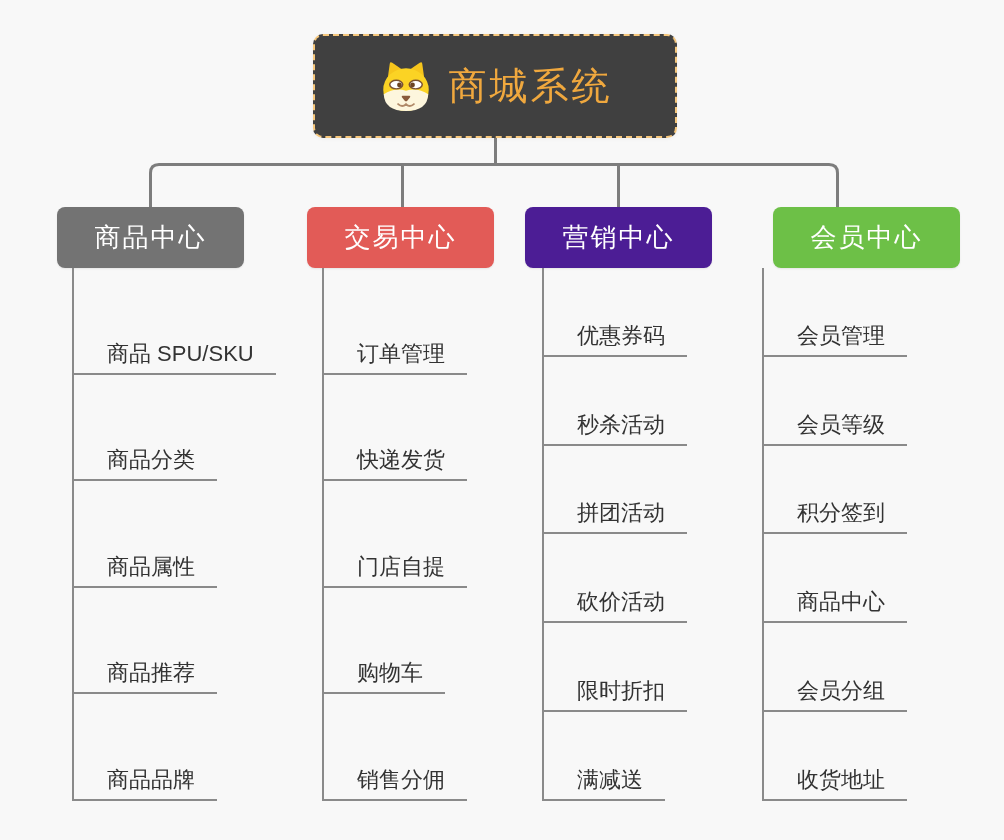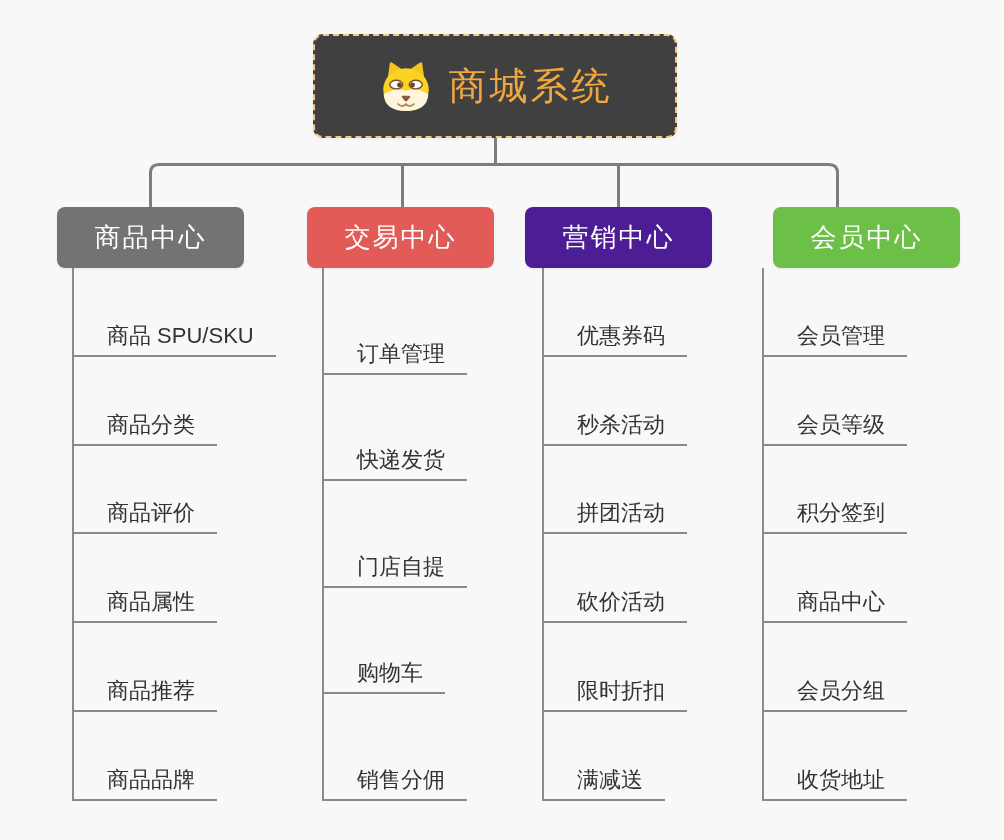--- a/index.html
+++ b/index.html
@@ -97,23 +97,20 @@
         <span>商品中心</span>
       </div>
       <div class="leaf-column col-pos-0">
         <div class="leaf-item">
           <span class="leaf-label">商品 SPU/SKU</span>
         </div>
         <div class="leaf-item">
           <span class="leaf-label">商品分类</span>
         </div>
         <div class="leaf-item">
-          <span class="leaf-label">商品评价</span>
-        </div>
-        <div class="leaf-item">
           <span class="leaf-label">商品属性</span>
         </div>
         <div class="leaf-item">
           <span class="leaf-label">商品推荐</span>
         </div>
         <div class="leaf-item">
           <span class="leaf-label">商品品牌</span>
         </div>
       </div>
       <div class="branch-node branch-pos-1" style="background: rgb(226, 91, 87);">

